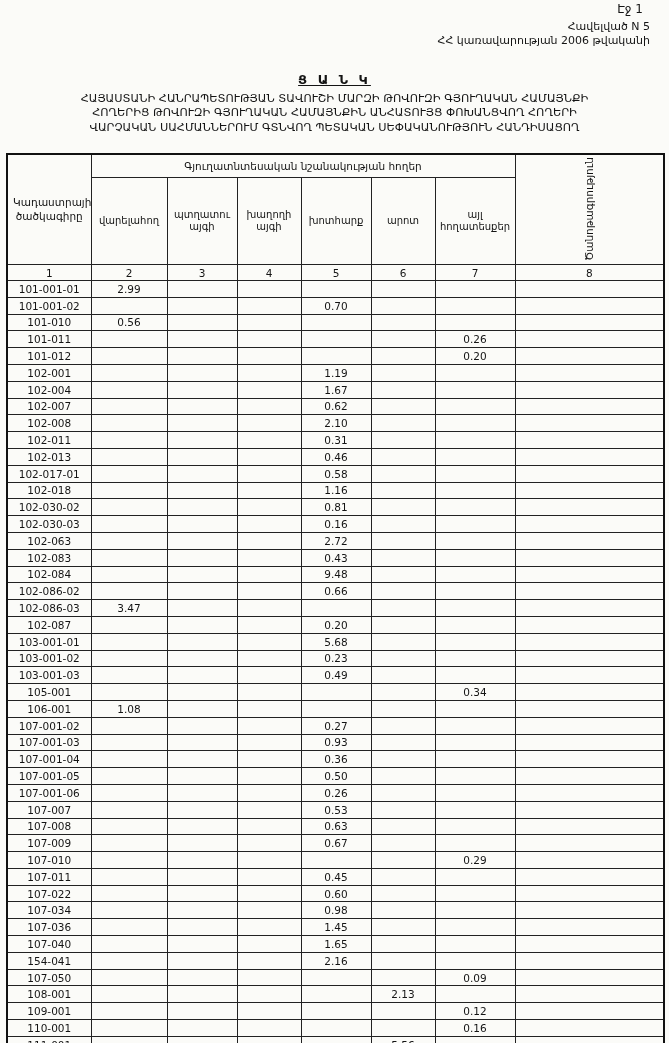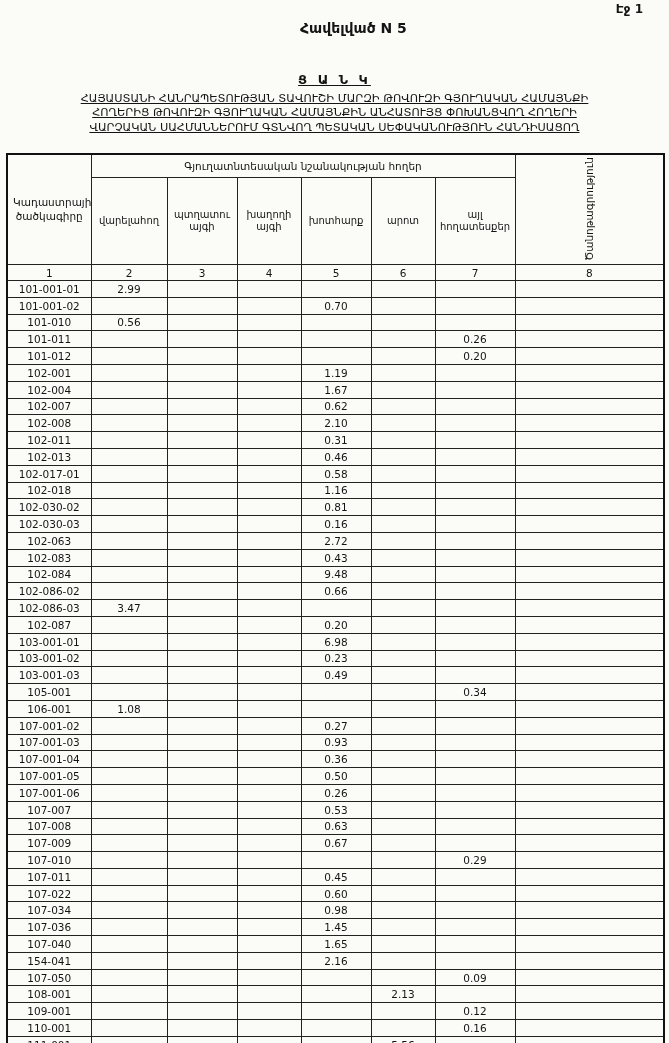--- a/index.html
+++ b/index.html
@@ -6,33 +6,33 @@
   body{
     width:669px;height:1043px;
     background:#fbfbf8;
     font-family:"DejaVu Sans",sans-serif;
     color:#141414;
     position:relative;
     overflow:hidden;
   }
   .page-num{
     position:absolute;top:2px;right:26px;
-    font-size:12px;font-weight:bold;
+    font-size:12px;font-weight:normal;
   }
   .annex-block{
     position:absolute;top:20px;left:300px;width:350px;
-    text-align:left;font-size:14px;font-weight:bold;line-height:1.25;
+    text-align:right;font-size:11px;font-weight:normal;line-height:1.25;
   }
   .list-title{
     position:absolute;top:72px;left:0;width:100%;
     text-align:center;font-size:13px;font-weight:bold;letter-spacing:3px;text-decoration:underline;
   }
   .subtitle{
     position:absolute;top:92px;left:4px;width:661px;
-    text-align:center;font-size:11.3px;line-height:1.28;text-decoration:underline;
+    text-align:center;font-size:11.3px;line-height:1.28;
   }
   table.main{
     position:absolute;top:153px;left:6px;width:657px;
     border-collapse:collapse;table-layout:fixed;
     border:2px solid #111;
   }
   th,td{
     border:1px solid #222;
     padding:0 2px;
     text-align:center;vertical-align:middle;
@@ -52,20 +52,21 @@
     white-space:nowrap;
   }
 </style>
 </head>
 <body>
 
 <div class="page-num">Էջ 1</div>
 
 <div class="annex-block">
   <div>Հավելված N 5</div>
+  <div>ՀՀ կառավարության 2006 թվականի</div>
 </div>
 
 <div class="list-title">Ց Ա Ն Կ</div>
 
 <div class="subtitle">
   <div>ՀԱՅԱՍՏԱՆԻ ՀԱՆՐԱՊԵՏՈՒԹՅԱՆ ՏԱՎՈՒՇԻ ՄԱՐԶԻ ԹՈՎՈՒԶԻ ԳՅՈՒՂԱԿԱՆ ՀԱՄԱՅՆՔԻ</div>
   <div>ՀՈՂԵՐԻՑ ԹՈՎՈՒԶԻ ԳՅՈՒՂԱԿԱՆ ՀԱՄԱՅՆՔԻՆ ԱՆՀԱՏՈՒՅՑ ՓՈԽԱՆՑՎՈՂ ՀՈՂԵՐԻ</div>
   <div>ՎԱՐՉԱԿԱՆ ՍԱՀՄԱՆՆԵՐՈՒՄ ԳՏՆՎՈՂ ՊԵՏԱԿԱՆ ՍԵՓԱԿԱՆՈՒԹՅՈՒՆ ՀԱՆԴԻՍԱՑՈՂ</div>
 </div>
 
@@ -314,21 +315,21 @@
         <td>0.20</td>
         <td></td>
         <td></td>
         <td></td>
       </tr>
       <tr>
         <td>103-001-01</td>
         <td></td>
         <td></td>
         <td></td>
-        <td>6.98</td>
+        <td>5.68</td>
         <td></td>
         <td></td>
         <td></td>
       </tr>
       <tr>
         <td>103-001-02</td>
         <td></td>
         <td></td>
         <td></td>
         <td>0.23</td>

